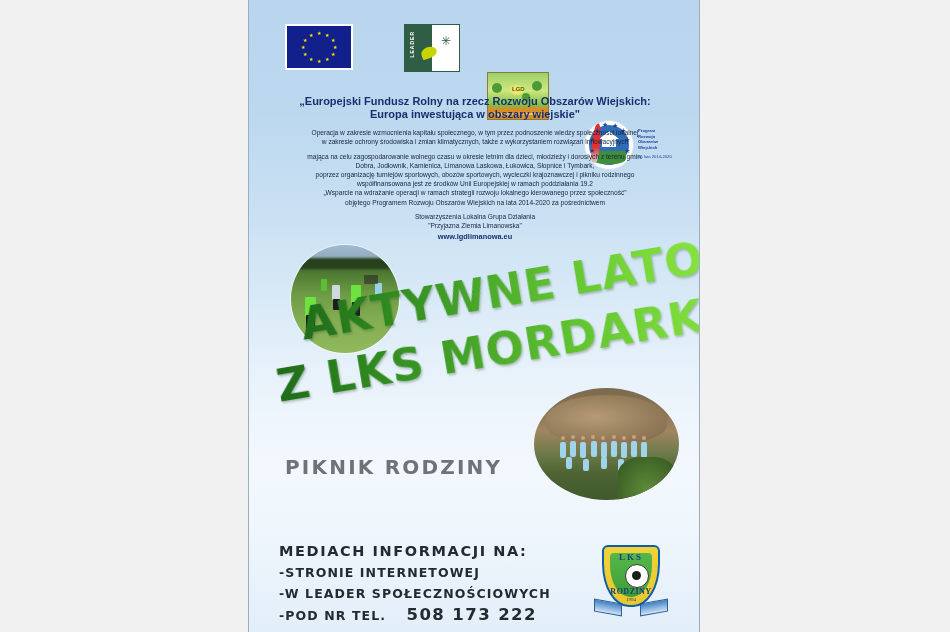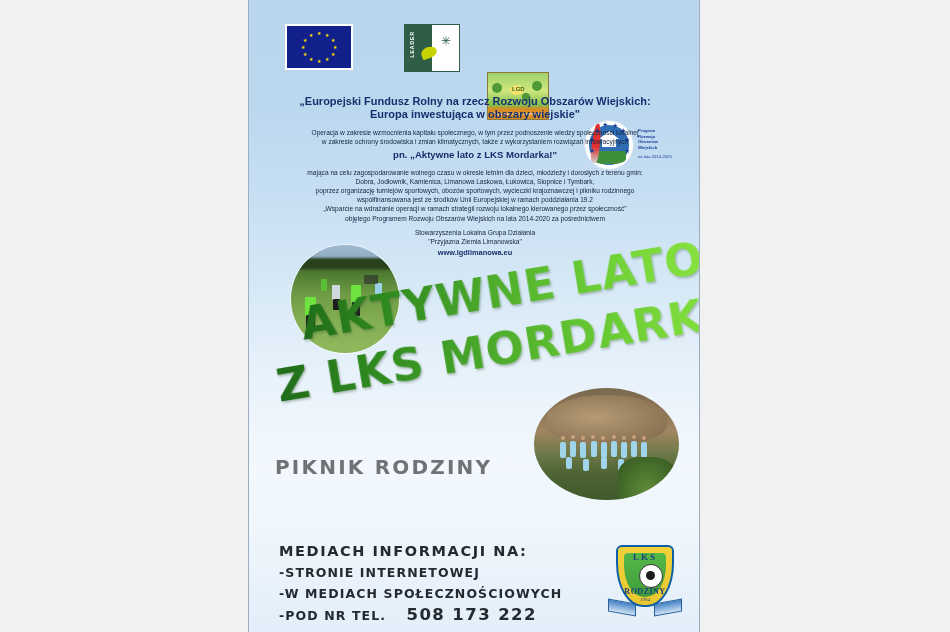--- a/index.html
+++ b/index.html
@@ -126,33 +126,33 @@
     letter-spacing:1px;
     background:linear-gradient(95deg,#1f6b1a 0%,#2f8a1f 22%,#4aa82a 45%,#62c531 66%,#7ad93a 85%,#86e23f 100%);
     -webkit-background-clip:text;background-clip:text;color:transparent;
     text-shadow:0 0 0 rgba(0,0,0,0);
     filter:drop-shadow(1px 2px 1px rgba(60,90,60,.35));
   }
   #title-line1{left:52px;top:36px;font-size:45px;transform:rotate(-9.5deg);transform-origin:left center;}
   #title-line2{left:28px;top:98px;font-size:45px;transform:rotate(-9.5deg);transform-origin:left center;}
 
   
-  #event{position:absolute;left:26px;top:455px;color:#6f7376;
+  #event{position:absolute;left:36px;top:455px;color:#6f7376;
      font-family:"DejaVu Sans", sans-serif;font-weight:bold;letter-spacing:2.2px;}
   #event div{font-size:20px;line-height:24.5px;}
 
   
   #contact{position:absolute;left:30px;top:540px;color:#232a30;
      font-family:"DejaVu Sans", sans-serif;font-weight:bold;}
   #contact .c-head{font-size:14.5px;letter-spacing:1.6px;line-height:22px;}
   #contact .c-line{font-size:12.5px;letter-spacing:1.1px;line-height:21px;}
   #contact .c-phone{font-size:16.5px;letter-spacing:1.4px;margin-left:15px;}
 
   
-  #crest{position:absolute;left:359px;top:545px;width:74px;height:80px;}
+  #crest{position:absolute;left:345px;top:545px;width:74px;height:80px;}
   #crest .shield{position:absolute;left:8px;top:0;width:58px;height:62px;
      background:linear-gradient(180deg,#f2d23a,#e8c72f);
      border-radius:6px 6px 46% 46%/6px 6px 70% 70%;
      border:2px solid #0f5fa8;box-sizing:border-box;}
   #crest .inner{position:absolute;left:6px;top:6px;right:6px;bottom:8px;
      background:linear-gradient(180deg,#55b84a,#3f9c38);
      border-radius:4px 4px 48% 48%/4px 4px 72% 72%;}
   #crest .lks{position:absolute;left:0;top:5px;width:100%;text-align:center;
      font-family:"Liberation Serif",serif;font-weight:bold;font-size:9px;color:#1b3f7a;letter-spacing:2px;}
   #crest .ball{position:absolute;left:21px;top:17px;width:22px;height:22px;border-radius:50%;
@@ -238,21 +238,20 @@
       </div>
 
     </div>
 
     <div id="textblock">
       <div class="t-head">„Europejski Fundusz Rolny na rzecz Rozwoju Obszarów Wiejskich:</div>
       <div class="t-head">Europa inwestująca w obszary wiejskie"</div>
       <div class="t-gap"></div>
       <div class="t-body">Operacja w zakresie wzmocnienia kapitału społecznego, w tym przez podnoszenie wiedzy społeczności lokalnej</div>
       <div class="t-body">w zakresie ochrony środowiska i zmian klimatycznych, także z wykorzystaniem rozwiązań innowacyjnych</div>
-      <div class="t-pn">pn. „Aktywne lato z LKS Mordarka!"</div>
       <div class="t-gap-s"></div>
       <div class="t-body">mająca na celu zagospodarowanie wolnego czasu w okresie letnim dla dzieci, młodzieży i dorosłych z terenu gmin:</div>
       <div class="t-body">Dobra, Jodłownik, Kamienica, Limanowa Laskowa, Łukowica, Słopnice i Tymbark,</div>
       <div class="t-body">poprzez organizację turniejów sportowych, obozów sportowych, wycieczki krajoznawczej i pikniku rodzinnego</div>
       <div class="t-body">współfinansowana jest ze środków Unii Europejskiej w ramach poddziałania 19.2</div>
       <div class="t-body">„Wsparcie na wdrażanie operacji w ramach strategii rozwoju lokalnego kierowanego przez społeczność"</div>
       <div class="t-body">objętego Programem Rozwoju Obszarów Wiejskich na lata 2014-2020 za pośrednictwem</div>
       <div class="t-gap-s"></div>
       <div class="t-org">Stowarzyszenia Lokalna Grupa Działania</div>
       <div class="t-org">"Przyjazna Ziemia Limanowska"</div>
@@ -304,21 +303,21 @@
       <div class="big" id="title-line2">Z LKS MORDARKA</div>
     </div>
 
     <div id="event">
       <div>PIKNIK RODZINY</div>
     </div>
 
     <div id="contact">
       <div class="c-head">MEDIACH INFORMACJI NA:</div>
       <div class="c-line">-STRONIE INTERNETOWEJ</div>
-      <div class="c-line">-W MEDIACH SPOŁECZNOŚCIOWYCH</div>
+      <div class="c-line">-W LEADER SPOŁECZNOŚCIOWYCH</div>
       <div class="c-line">
         <span>-POD NR TEL.</span>
         <span class="c-phone">508 173 222</span>
       </div>
     </div>
 
     <div id="crest">
       <div class="ribbon">
         <div class="rb rb-l"></div>
         <div class="rb rb-r"></div>

